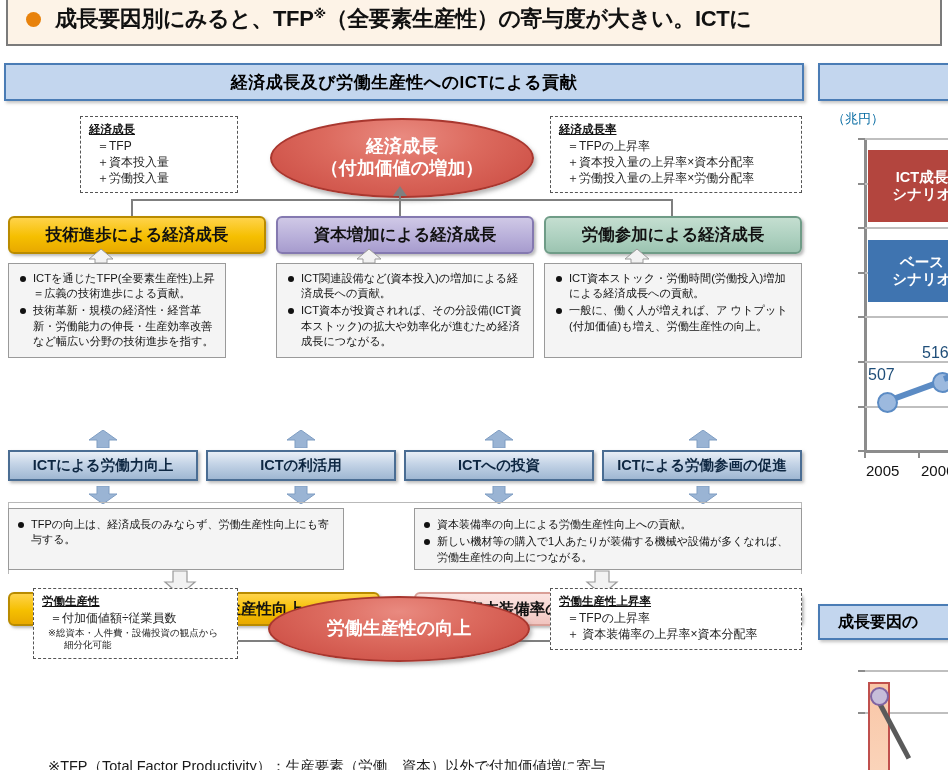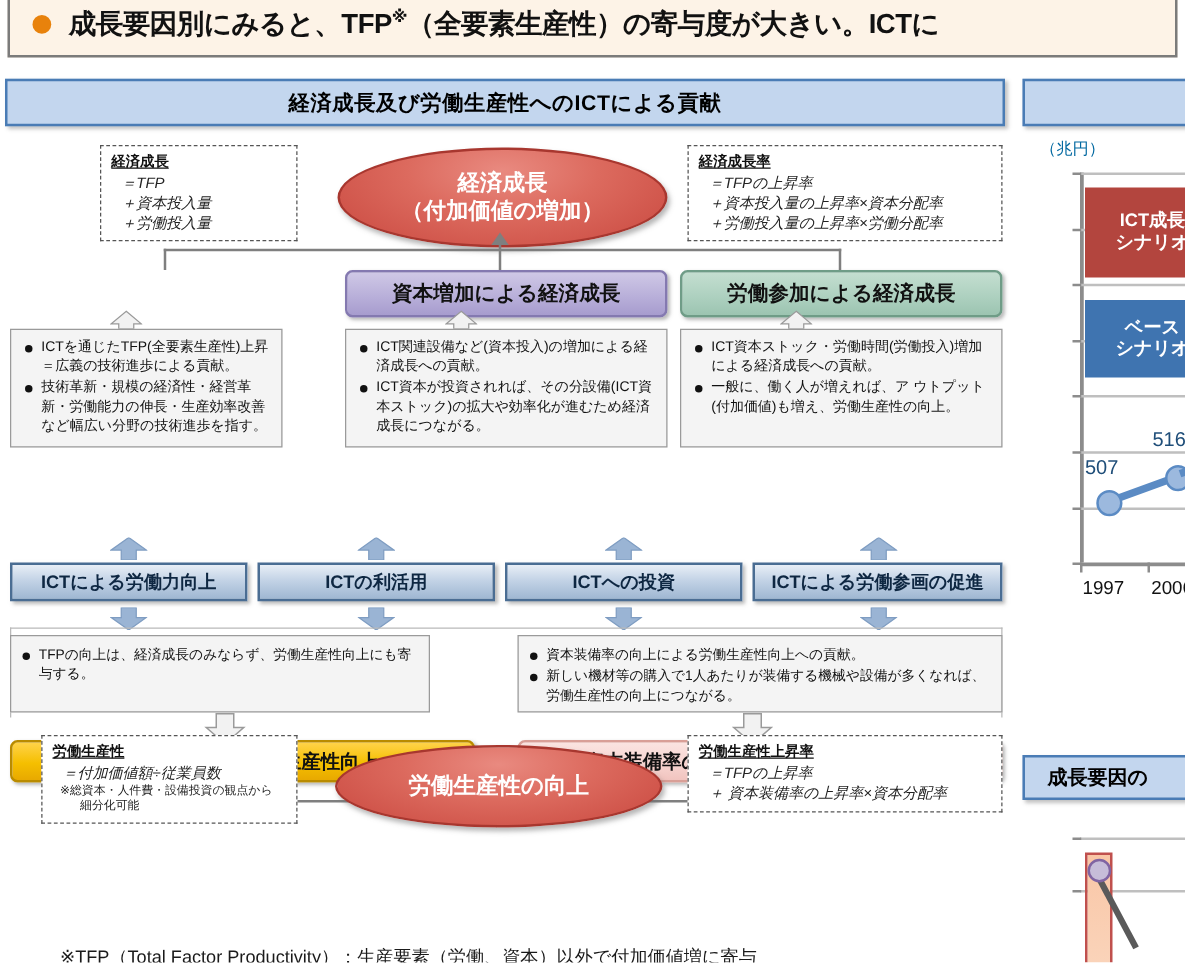--- a/index.html
+++ b/index.html
@@ -93,21 +93,20 @@
     text-decoration: underline;
     color: #111;
     margin-bottom: 2px;
   }
   .formula-line {
     font-size: 12px;
     color: #222;
     white-space: nowrap;
     padding-left: 8px;
     line-height: 1.32;
-    font-style: italic;
   }
   .formula-note {
     font-size: 9.5px;
     color: #222;
     white-space: nowrap;
     padding-left: 6px;
     line-height: 1.3;
   }
   .formula-note.ind { padding-left: 22px; }
 
@@ -503,20 +502,21 @@
       <div>（付加価値の増加）</div>
     </div>
   </div>
 
   <div class="conn" style="left:131px; top:141px; width:542px; height:2px;"></div>
   <div class="conn upline" style="left:131px; top:141px; height:17px;"></div>
   <div class="conn upline" style="left:671px; top:141px; height:17px;"></div>
   <div class="conn upline" style="left:399px; top:137px; height:22px;"></div>
   <div class="uparrow-grey" style="left:393px; top:128px;"></div>
 
+  <div class="cat-bar" id="cat-tech">技術進歩による経済成長</div>
   <div class="cat-bar" id="cat-capital">資本増加による経済成長</div>
   <div class="cat-bar" id="cat-labor">労働参加による経済成長</div>
 
   <div class="chev-up" style="left:88px; top:190px;">
     <svg width="26" height="16" viewBox="0 0 26 16">
         <polygon points="13,1 25,11 19,11 19,15 7,15 7,11 1,11" fill="#f2f2f2" stroke="#9a9a9a" stroke-width="1"></polygon>
       </svg>
   </div>
   <div class="chev-up" style="left:356px; top:190px;">
     <svg width="26" height="16" viewBox="0 0 26 16">
@@ -727,21 +727,21 @@
     <div class="dline" style="left:73px; top:289px; width:58px; transform:rotate(-20deg);"></div>
     <div class="dpoint" style="left:65px; top:282px;"></div>
     <div class="dpoint" style="left:120px; top:262px;"></div>
     <div class="dline" style="left:132px; top:266px; width:70px; transform:rotate(-20deg);"></div>
     <div class="dlabel" style="left:56px; top:256px;">507</div>
     <div class="dlabel" style="left:110px; top:234px;">516</div>
 
     <div class="xtick-m" style="left:52px;"></div>
     <div class="xtick-m" style="left:106px;"></div>
 
-    <div class="xlabel" style="left:54px;">1997</div>
+    <div class="xlabel" style="left:54px;">2005</div>
     <div class="xlabel" style="left:109px;">2006</div>
   </div>
 
   <div class="rp-title2">成長要因の</div>
 
   <div class="chart2">
     <div class="c2-grid" style="top:16px;"></div>
     <div class="c2-tick" style="top:16px;"></div>
 
     <div class="c2-grid" style="top:58px;"></div>

